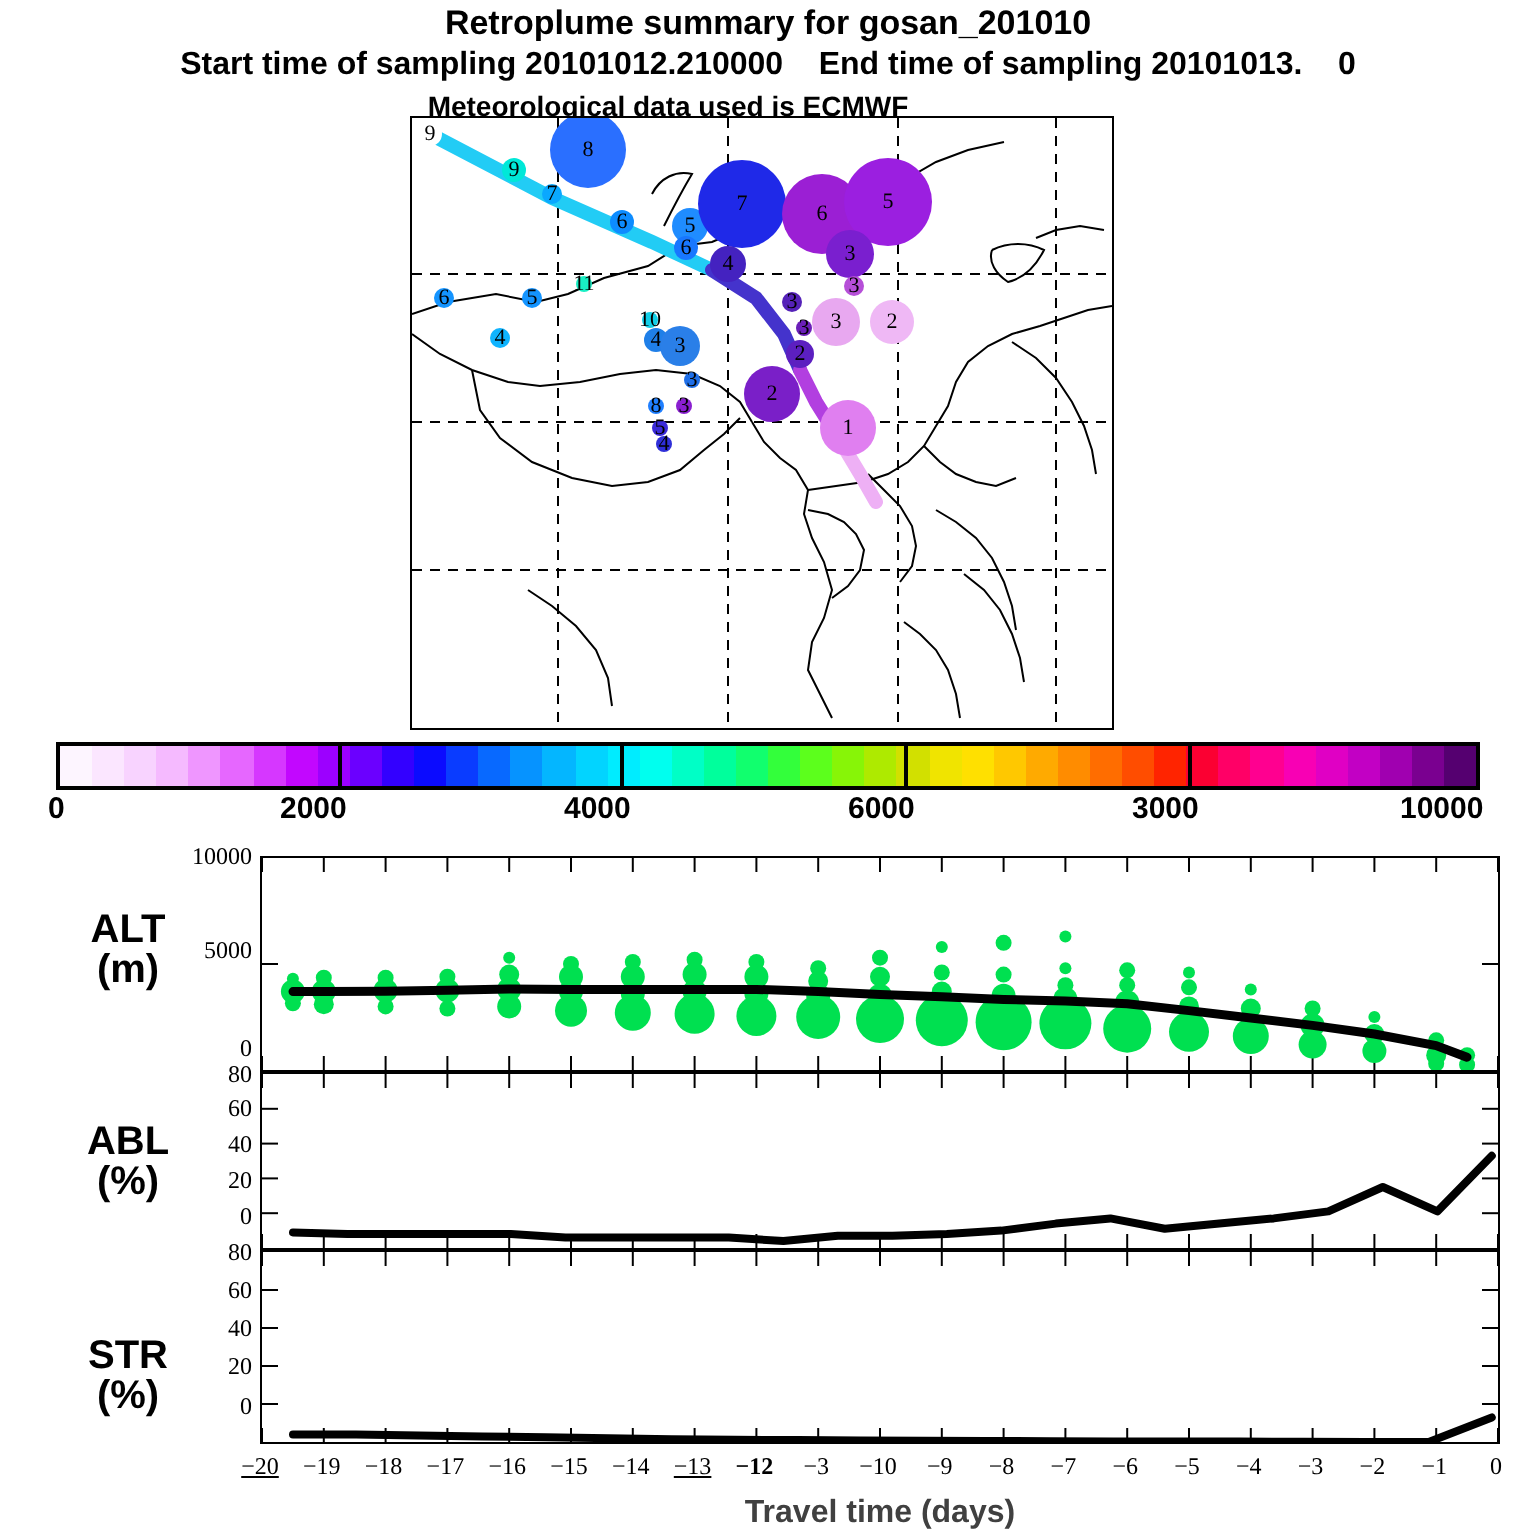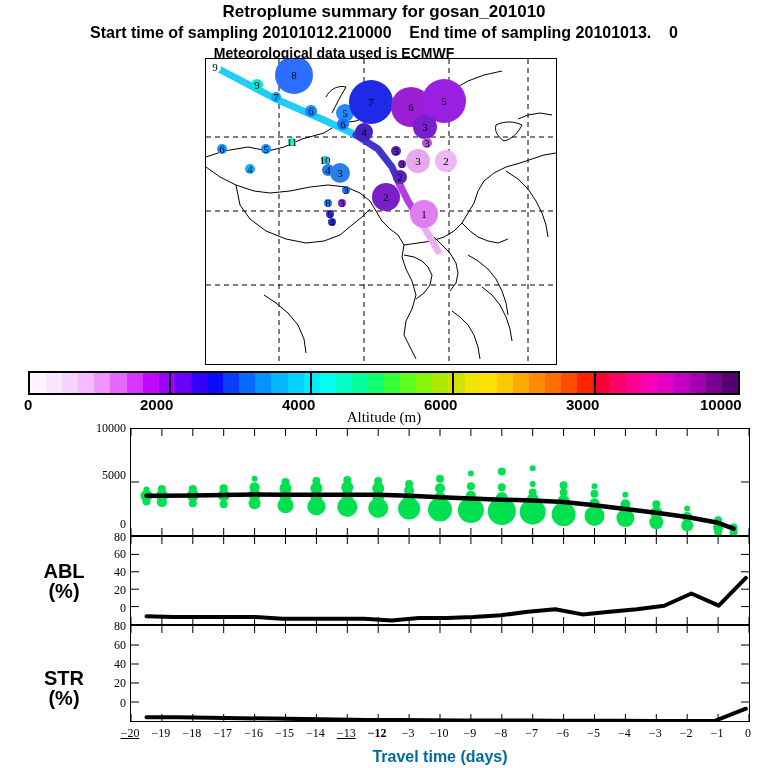--- a/index.html
+++ b/index.html
@@ -71,21 +71,21 @@
     font-size:12px;color:#000;text-align:right;white-space:nowrap;
   }
   .ytick-col{position:absolute;left:60px;width:66px;}
 
   .xtick{
     position:absolute;font-family:"Liberation Serif",serif;font-size:12px;
     color:#000;text-align:center;white-space:nowrap;
   }
   #xaxis-title{
     position:absolute;left:130px;top:748px;width:620px;text-align:center;
-    font-size:16px;font-weight:bold;color:#0369a1;
+    font-size:16px;font-weight:bold;color:#404040;
   }
 </style>
 </head>
 <body>
 
 <div class="page">
 
   <div class="title-main">Retroplume summary for gosan_201010</div>
   <div class="title-sub">Start time of sampling 20101012.210000    End time of sampling 20101013.    0</div>
   <div class="title-sub3">Meteorological data used is ECMWF</div>
@@ -253,22 +253,25 @@
   <div class="cb-sep" style="left:310px"></div>
   <div class="cb-sep" style="left:452px"></div>
   <div class="cb-sep" style="left:594px"></div>
 
   <div class="cb-tick-label" style="left:24px">0</div>
   <div class="cb-tick-label" style="left:140px">2000</div>
   <div class="cb-tick-label" style="left:282px">4000</div>
   <div class="cb-tick-label" style="left:424px">6000</div>
   <div class="cb-tick-label" style="left:566px">3000</div>
   <div class="cb-tick-label" style="left:700px">10000</div>
-  <div id="colorbar-title">Altitude (m)</div>
-
+
+  <div class="panel-name" id="alt-name">
+    <div>ALT</div>
+    <div>(m)</div>
+  </div>
   <div class="ytick-col" style="top:421px;height:110px">
     <div class="ytick" style="top:0px">10000</div>
     <div class="ytick" style="top:47px">5000</div>
     <div class="ytick" style="top:96px">0</div>
   </div>
   <div class="ts-panel" id="alt-panel">
     <svg class="ts-svg" id="alt-svg" width="618" height="106" viewBox="0 0 618 106">
       <g id="alt-xticks" stroke="#000" stroke-width="1">
           <line x1="0" y1="106" x2="0" y2="99"></line>
           <line x1="0" y1="0" x2="0" y2="7"></line>

